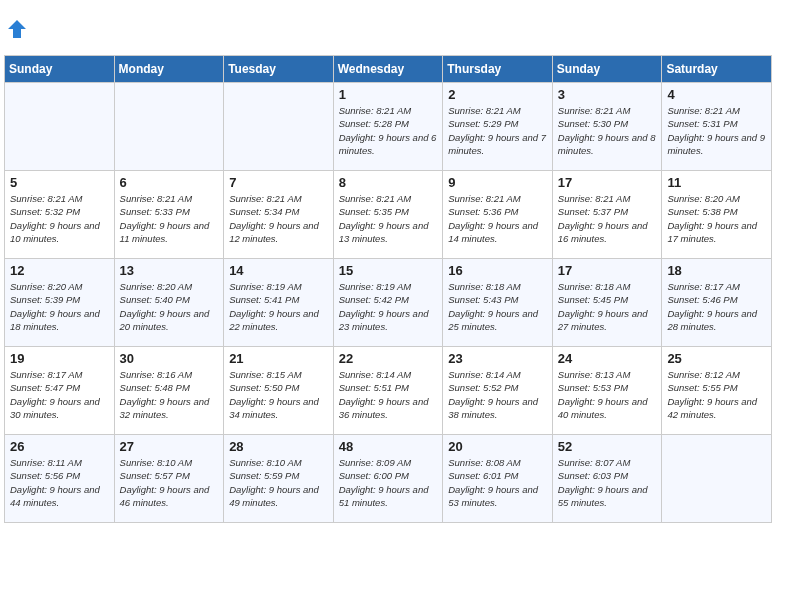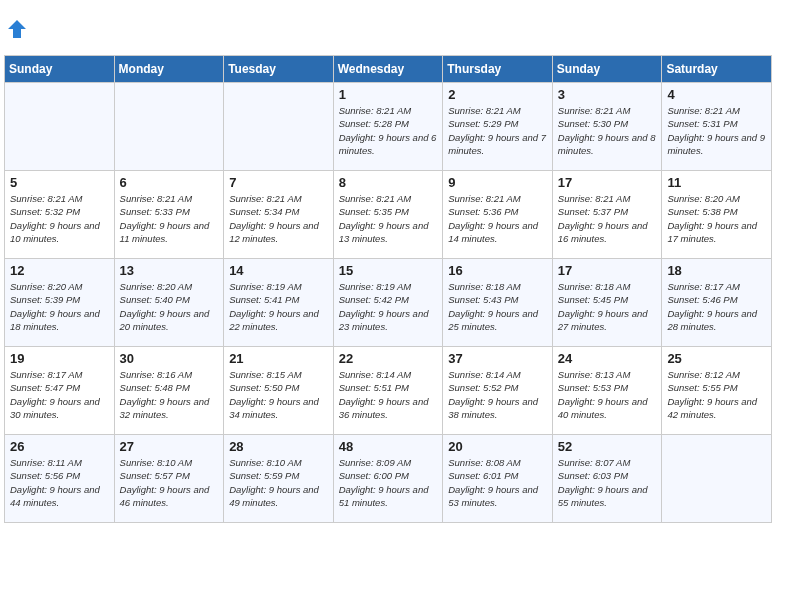--- a/index.html
+++ b/index.html
@@ -220,21 +220,21 @@
           </td>
           <td>
             <div class="day-num">21</div>
             <div class="day-info">Sunrise: 8:15 AM<br>Sunset: 5:50 PM<br>Daylight: 9 hours and 34 minutes.</div>
           </td>
           <td>
             <div class="day-num">22</div>
             <div class="day-info">Sunrise: 8:14 AM<br>Sunset: 5:51 PM<br>Daylight: 9 hours and 36 minutes.</div>
           </td>
           <td>
-            <div class="day-num">37</div>
+            <div class="day-num">23</div>
             <div class="day-info">Sunrise: 8:14 AM<br>Sunset: 5:52 PM<br>Daylight: 9 hours and 38 minutes.</div>
           </td>
           <td>
             <div class="day-num">24</div>
             <div class="day-info">Sunrise: 8:13 AM<br>Sunset: 5:53 PM<br>Daylight: 9 hours and 40 minutes.</div>
           </td>
           <td>
             <div class="day-num">25</div>
             <div class="day-info">Sunrise: 8:12 AM<br>Sunset: 5:55 PM<br>Daylight: 9 hours and 42 minutes.</div>
           </td>

